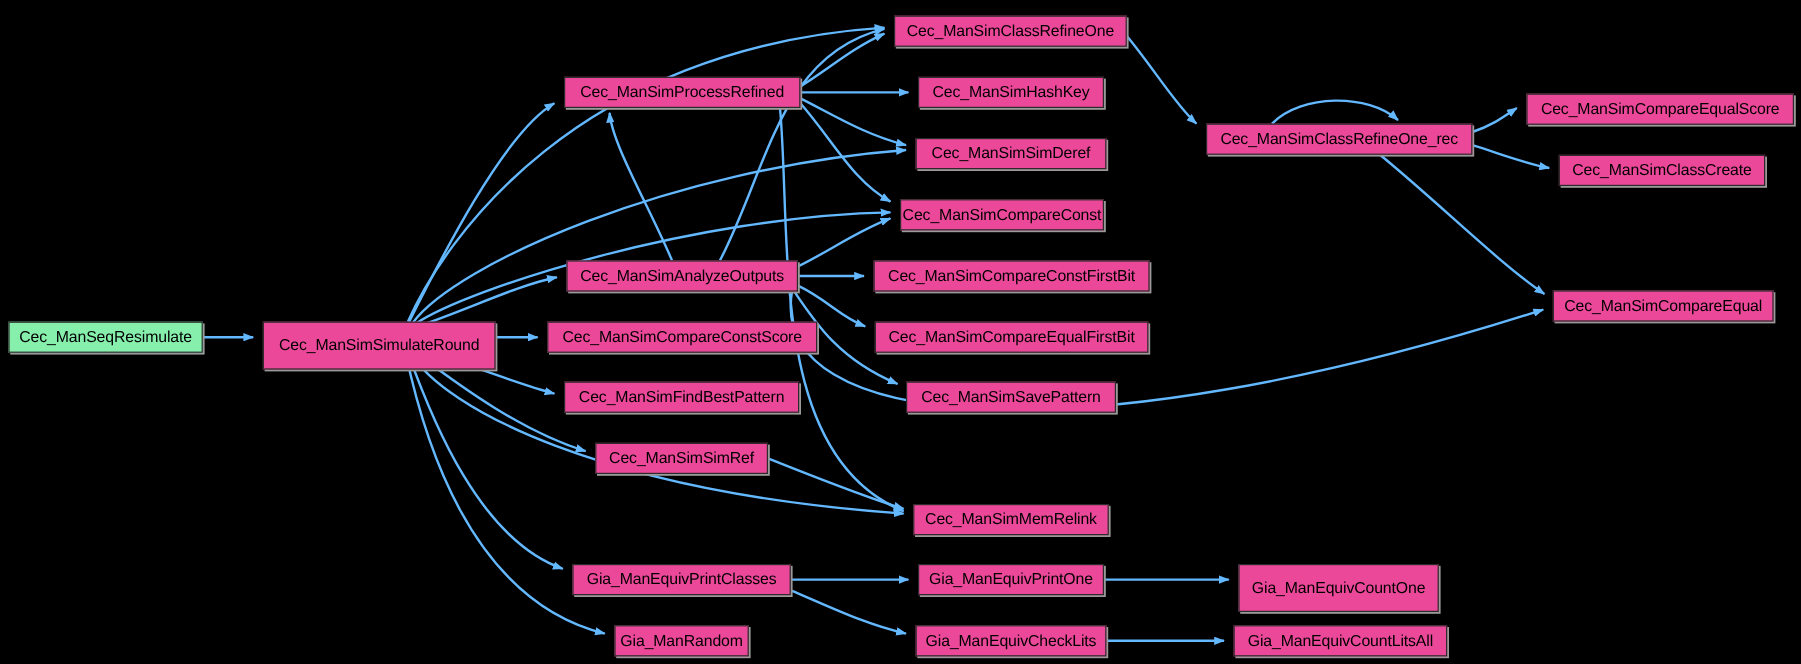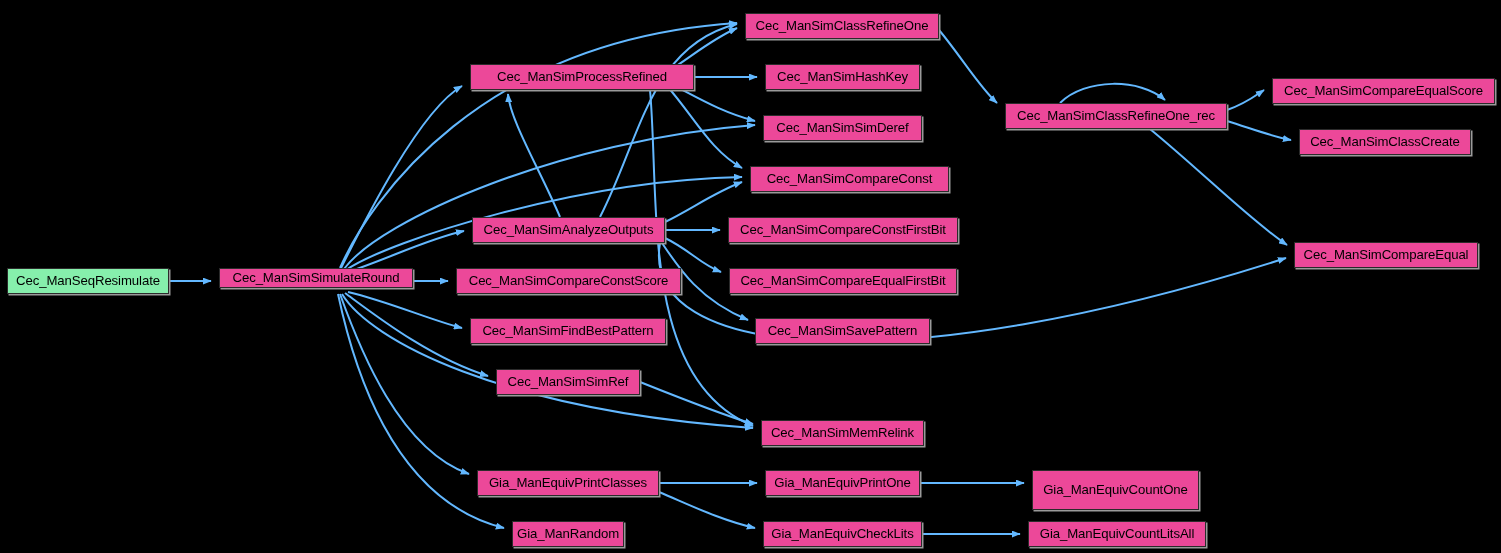--- a/index.html
+++ b/index.html
@@ -83,32 +83,32 @@
         <path d="M1060,103 C1085,78 1140,78 1165,100" fill="none" stroke="#63b8ff" stroke-width="2" marker-end="url(#arrow)"></path>
         <path d="M1227,110 C1245,104 1255,96 1264,90" fill="none" stroke="#63b8ff" stroke-width="2" marker-end="url(#arrow)"></path>
         <path d="M1227,121 C1250,128 1270,136 1291,140" fill="none" stroke="#63b8ff" stroke-width="2" marker-end="url(#arrow)"></path>
         <path d="M1150,129 C1200,170 1250,220 1287,245" fill="none" stroke="#63b8ff" stroke-width="2" marker-end="url(#arrow)"></path>
         <path d="M920,483 L1024,483" fill="none" stroke="#63b8ff" stroke-width="2" marker-end="url(#arrow)"></path>
         <path d="M922,534 L1020,534" fill="none" stroke="#63b8ff" stroke-width="2" marker-end="url(#arrow)"></path>
       </g>
   </svg>
   <div id="node-layer">
       <div class="node current" style="left: 7px; top: 268px; width: 162px; height: 26px;">Cec_ManSeqResimulate</div>
-      <div class="node" style="left: 219px; top: 268px; width: 194px; height: 20px;">Cec_ManSimSimulateRound</div>
-      <div class="node" style="left: 470px; top: 64px; width: 224px; height: 26px;">Cec_ManSimProcessRefined</div>
+      <div class="node" style="left: 219px; top: 268px; width: 194px; height: 40px;">Cec_ManSimSimulateRound</div>
+      <div class="node" style="left: 470px; top: 64px; width: 197px; height: 26px;">Cec_ManSimProcessRefined</div>
       <div class="node" style="left: 472px; top: 217px; width: 193px; height: 26px;">Cec_ManSimAnalyzeOutputs</div>
       <div class="node" style="left: 456px; top: 268px; width: 225px; height: 26px;">Cec_ManSimCompareConstScore</div>
       <div class="node" style="left: 470px; top: 318px; width: 196px; height: 26px;">Cec_ManSimFindBestPattern</div>
       <div class="node" style="left: 496px; top: 369px; width: 144px; height: 26px;">Cec_ManSimSimRef</div>
       <div class="node" style="left: 477px; top: 470px; width: 182px; height: 26px;">Gia_ManEquivPrintClasses</div>
       <div class="node" style="left: 512px; top: 521px; width: 112px; height: 26px;">Gia_ManRandom</div>
       <div class="node" style="left: 745px; top: 13px; width: 194px; height: 26px;">Cec_ManSimClassRefineOne</div>
       <div class="node" style="left: 765px; top: 64px; width: 155px; height: 26px;">Cec_ManSimHashKey</div>
       <div class="node" style="left: 763px; top: 115px; width: 159px; height: 26px;">Cec_ManSimSimDeref</div>
-      <div class="node" style="left: 750px; top: 166px; width: 199px; height: 26px;">Cec_ManSimCompareConst</div>
+      <div class="node" style="left: 750px; top: 166px; width: 170px; height: 26px;">Cec_ManSimCompareConst</div>
       <div class="node" style="left: 728px; top: 217px; width: 230px; height: 26px;">Cec_ManSimCompareConstFirstBit</div>
       <div class="node" style="left: 729px; top: 268px; width: 228px; height: 26px;">Cec_ManSimCompareEqualFirstBit</div>
       <div class="node" style="left: 755px; top: 318px; width: 175px; height: 26px;">Cec_ManSimSavePattern</div>
       <div class="node" style="left: 761px; top: 420px; width: 163px; height: 26px;">Cec_ManSimMemRelink</div>
       <div class="node" style="left: 765px; top: 470px; width: 155px; height: 26px;">Gia_ManEquivPrintOne</div>
       <div class="node" style="left: 763px; top: 521px; width: 159px; height: 26px;">Gia_ManEquivCheckLits</div>
       <div class="node" style="left: 1005px; top: 103px; width: 222px; height: 26px;">Cec_ManSimClassRefineOne_rec</div>
       <div class="node" style="left: 1272px; top: 78px; width: 223px; height: 26px;">Cec_ManSimCompareEqualScore</div>
       <div class="node" style="left: 1299px; top: 129px; width: 172px; height: 26px;">Cec_ManSimClassCreate</div>
       <div class="node" style="left: 1294px; top: 242px; width: 184px; height: 26px;">Cec_ManSimCompareEqual</div>

